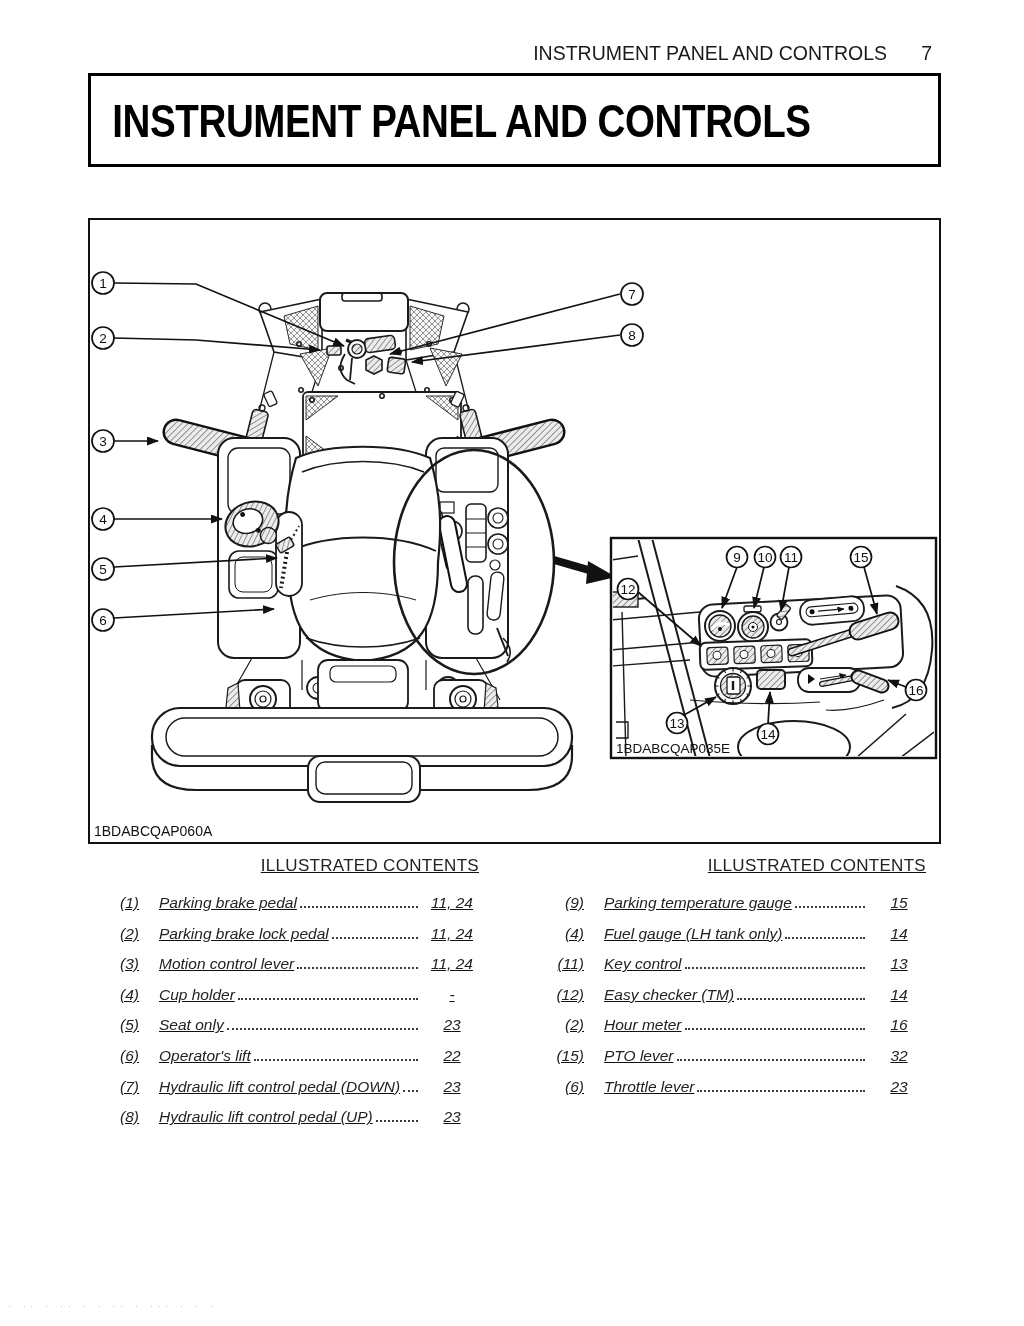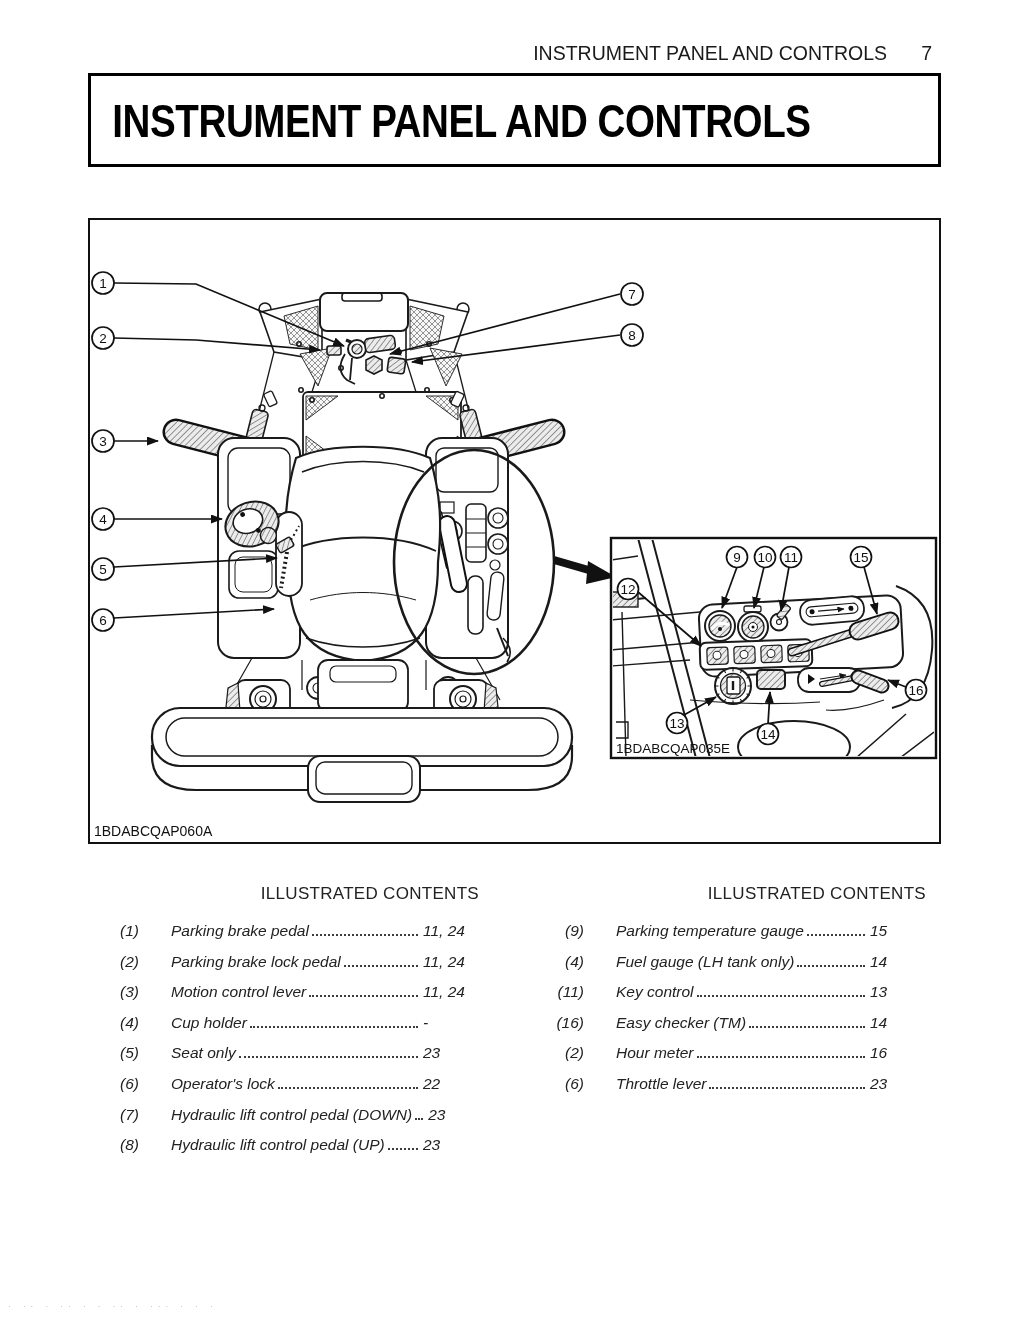--- a/index.html
+++ b/index.html
@@ -17,29 +17,29 @@
   }
   .title-banner .title-text{
     font-size:47px;font-weight:bold;letter-spacing:-0.5px;white-space:nowrap;
     transform:scaleX(0.82);transform-origin:left center;padding-left:26px;color:#000;
   }
   .figure-frame{
     position:absolute;left:88px;top:218px;width:853px;height:626px;box-sizing:border-box;
     border:2px solid #111;background:#fff;
   }
   .figure-frame svg{position:absolute;left:0;top:0;}
-  .toc-col{position:absolute;top:884px;}
+  .toc-col{position:absolute;top:856px;text-decoration:underline;}
   .toc-left{left:95px;width:386px;}
   .toc-right{left:540px;width:388px;}
   .toc-heading{font-size:17px;color:#222;text-align:right;padding-right:2px;margin-bottom:18px;letter-spacing:0.3px;}
   .toc-row{display:flex;align-items:baseline;font-style:italic;font-size:15.5px;margin-bottom:12.6px;color:#222;}
   .toc-num{width:44px;text-align:right;flex:none;}
-  .toc-label{margin-left:32px;white-space:nowrap;flex:none;text-align:center;}
+  .toc-label{margin-left:20px;white-space:nowrap;flex:none;text-align:center;}
   .toc-leader{flex:1;border-bottom:2px dotted #3c3c3c;margin:0 5px 3px 3px;min-width:8px;}
-  .toc-pages{width:58px;text-align:left;flex:none;}
+  .toc-pages{width:58px;text-align:center;flex:none;}
   .page-footer{
     position:absolute;left:8px;top:1302px;width:1008px;font-size:8px;color:#b5b5b5;
     letter-spacing:5px;white-space:nowrap;overflow:hidden;
   }
 </style>
 </head>
 <body>
 
 <div class="running-header">
   <span>INSTRUMENT PANEL AND CONTROLS</span>
@@ -423,21 +423,21 @@
       <span class="toc-pages">-</span>
     </div>
   <div class="toc-row">
       <span class="toc-num">(5)</span>
       <span class="toc-label">Seat only</span>
       <span class="toc-leader"></span>
       <span class="toc-pages">23</span>
     </div>
   <div class="toc-row">
       <span class="toc-num">(6)</span>
-      <span class="toc-label">Operator's lock</span>
+      <span class="toc-label">Operator's lift</span>
       <span class="toc-leader"></span>
       <span class="toc-pages">22</span>
     </div>
   <div class="toc-row">
       <span class="toc-num">(7)</span>
       <span class="toc-label">Hydraulic lift control pedal (DOWN)</span>
       <span class="toc-leader"></span>
       <span class="toc-pages">23</span>
     </div>
   <div class="toc-row">
@@ -462,32 +462,38 @@
       <span class="toc-leader"></span>
       <span class="toc-pages">14</span>
     </div>
   <div class="toc-row">
       <span class="toc-num">(11)</span>
       <span class="toc-label">Key control</span>
       <span class="toc-leader"></span>
       <span class="toc-pages">13</span>
     </div>
   <div class="toc-row">
-      <span class="toc-num">(16)</span>
+      <span class="toc-num">(12)</span>
       <span class="toc-label">Easy checker (TM)</span>
       <span class="toc-leader"></span>
       <span class="toc-pages">14</span>
     </div>
   <div class="toc-row">
       <span class="toc-num">(2)</span>
       <span class="toc-label">Hour meter</span>
       <span class="toc-leader"></span>
       <span class="toc-pages">16</span>
     </div>
   <div class="toc-row">
+      <span class="toc-num">(15)</span>
+      <span class="toc-label">PTO lever</span>
+      <span class="toc-leader"></span>
+      <span class="toc-pages">32</span>
+    </div>
+  <div class="toc-row">
       <span class="toc-num">(6)</span>
       <span class="toc-label">Throttle lever</span>
       <span class="toc-leader"></span>
       <span class="toc-pages">23</span>
     </div>
 </div>
 
 <div class="page-footer">· ·· ·  ·· ·   · ··  · ···   ·   ·   ·</div>
 
 </body></html>

